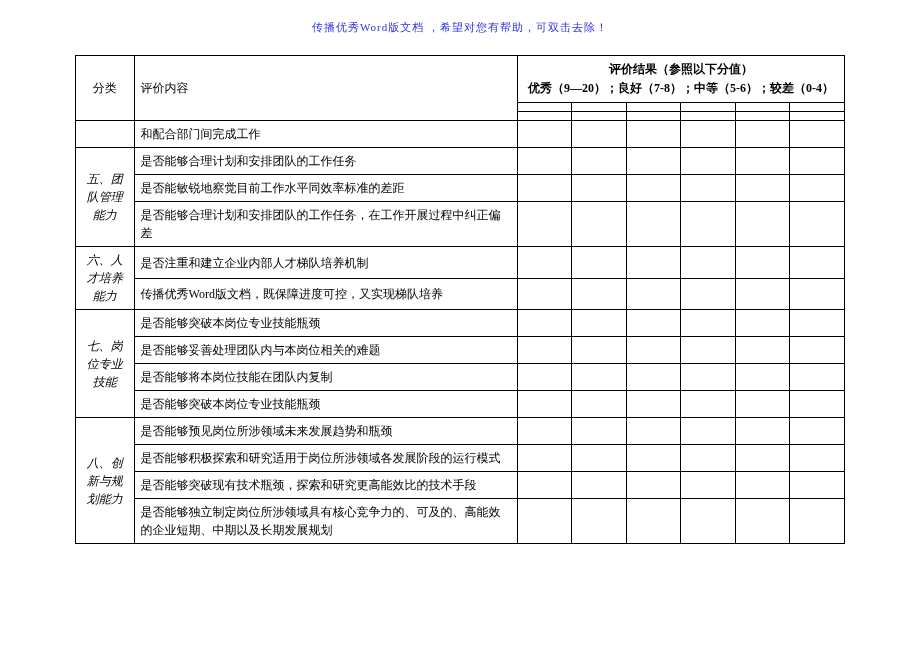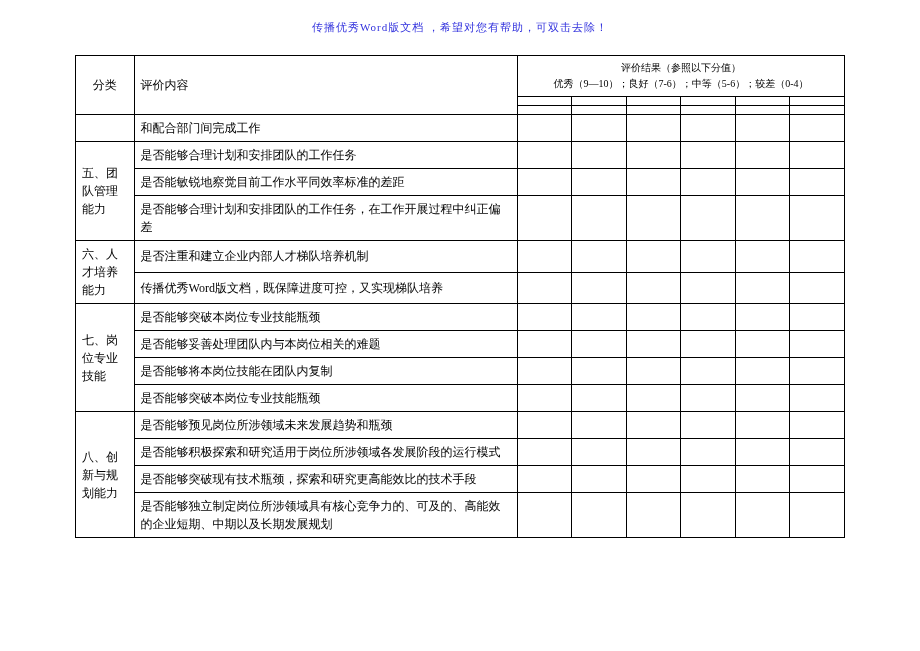--- a/index.html
+++ b/index.html
@@ -47,25 +47,27 @@
     }
     .header-cat {
       font-weight: normal;
     }
     .header-content {
       text-align: left;
       font-weight: normal;
     }
     .header-result {
       text-align: center;
-      font-weight: normal;
-      font-size: 10px;
+      font-weight: bold;
+      font-size: 12px;
       line-height: 1.6;
     }
     .category-cell {
+      text-align: center;
+      font-style: italic;
     }
   </style>
 </head>
 <body>
 
 <div class="banner">传播优秀Word版文档 ，希望对您有帮助，可双击去除！</div>
 
 <table>
   <colgroup>
     <col class="col-cat">
@@ -76,21 +78,21 @@
     <col class="col-score">
     <col class="col-score">
     <col class="col-score">
   </colgroup>
   <thead>
     <tr>
       <th rowspan="3" class="header-cat">分类</th>
       <th rowspan="3" class="header-content">评价内容</th>
       <th colspan="6" class="header-result">
         <div>评价结果（参照以下分值）</div>
-        <div>优秀（9—10）；良好（7-6）；中等（5-6）；较差（0-4）</div>
+        <div>优秀（9—20）；良好（7-8）；中等（5-6）；较差（0-4）</div>
       </th>
     </tr>
     <tr>
       <th></th>
       <th></th>
       <th></th>
       <th></th>
       <th></th>
       <th></th>
     </tr>

